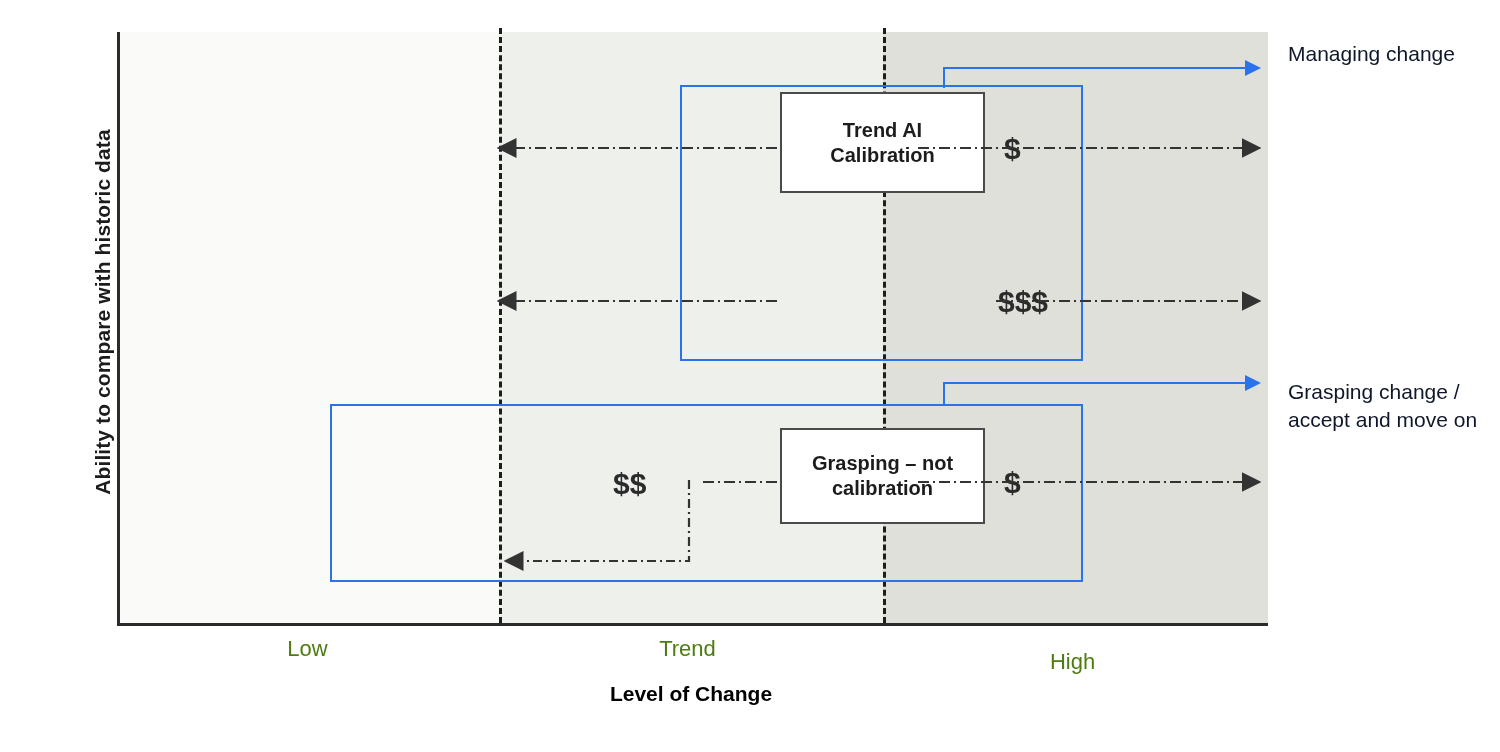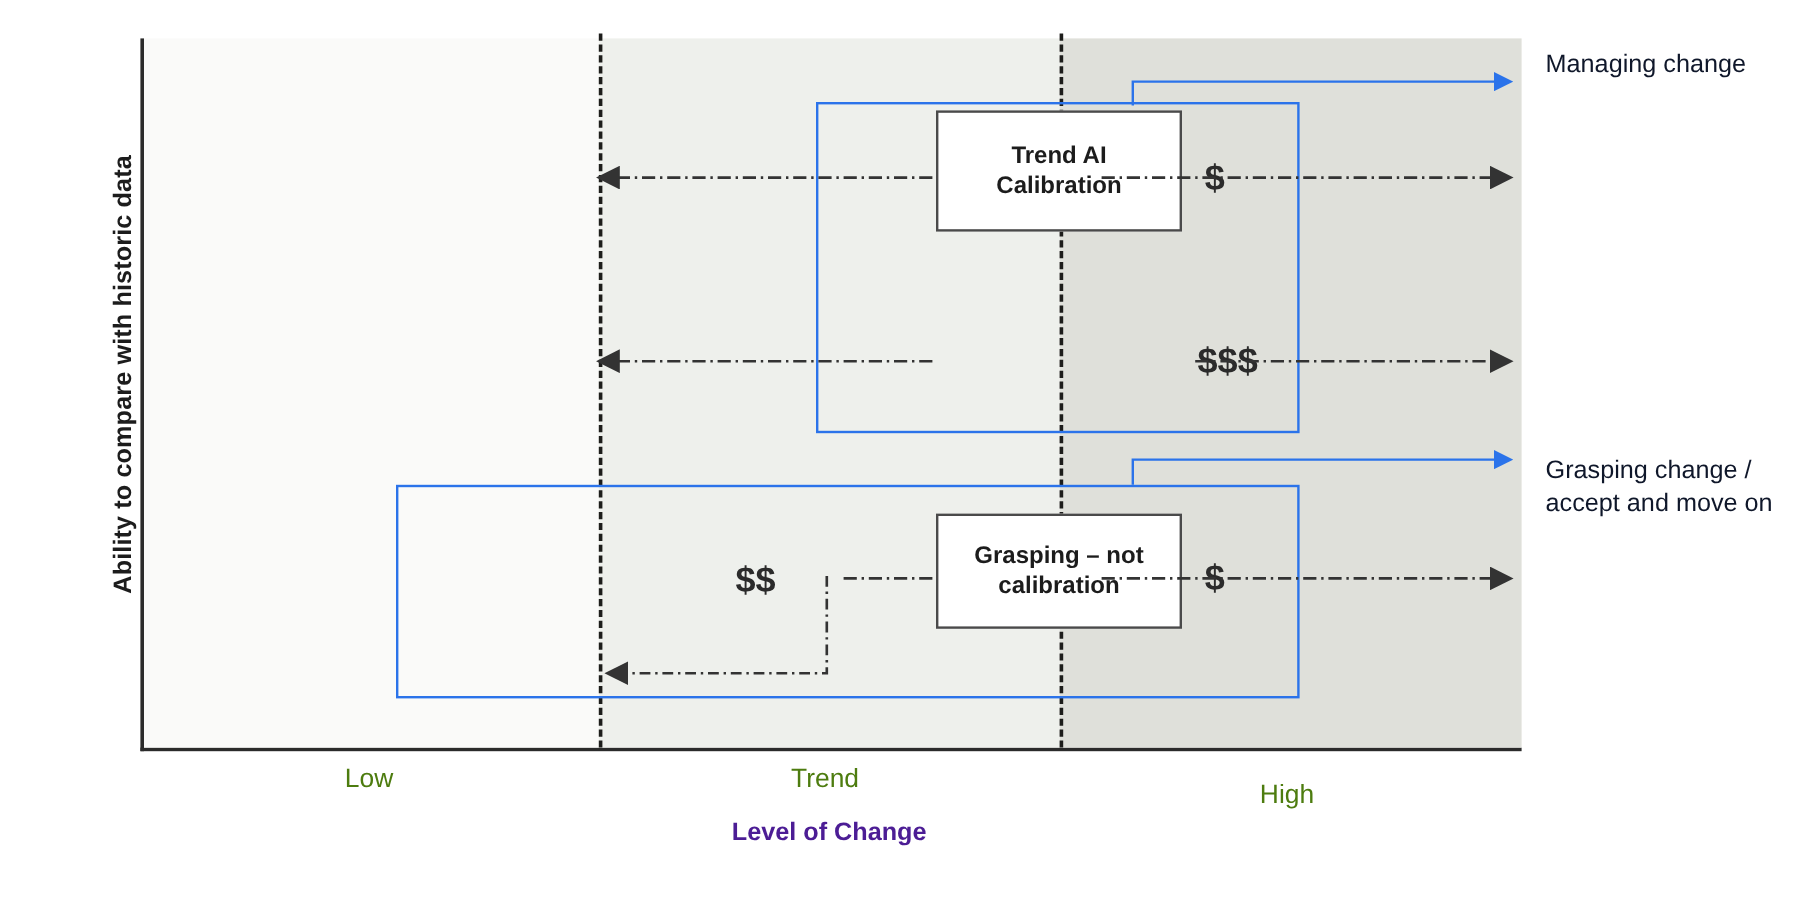--- a/index.html
+++ b/index.html
@@ -38,21 +38,21 @@
     white-space: nowrap;
   }
   .x-axis-title {
     position: absolute;
     left: 117px;
     top: 682px;
     width: 1148px;
     text-align: center;
     font-size: 21px;
     font-weight: bold;
-    color: #4c1d95;
+    color: #000000;
   }
   .x-tick {
     position: absolute;
     top: 636px;
     font-size: 22px;
     color: #4d7c0f;
     text-align: center;
     white-space: nowrap;
   }
   .x-tick-low    { left: 230px; width: 155px; }

